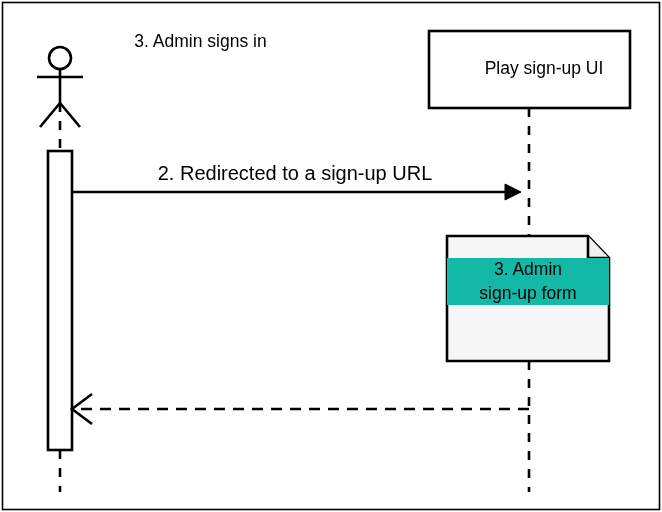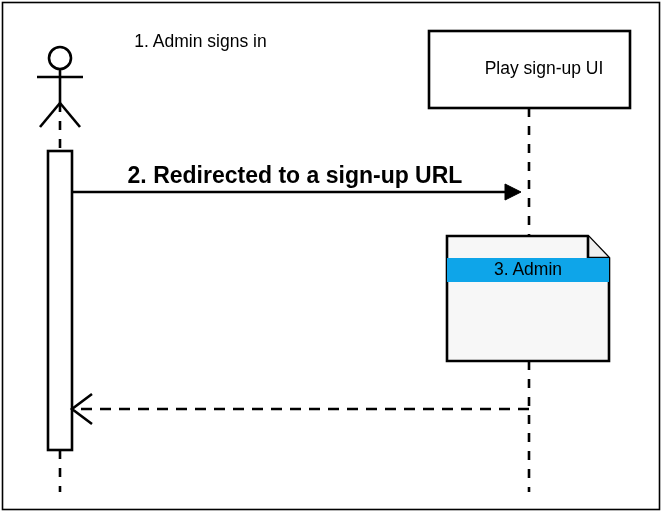--- a/index.html
+++ b/index.html
@@ -43,38 +43,37 @@
   #lifeline-box-label {
     left: 429px;
     top: 57px;
     width: 230px;
     font-size: 17.5px;
   }
   #message-1-label {
     left: 80px;
     top: 160px;
     width: 430px;
-    font-size: 23px;
-    font-weight: bold;
+    font-size: 20px;
   }
   #note-text {
     left: 447px;
     top: 258px;
     width: 162px;
     font-size: 17.5px;
   }
   #message-2-label {
     left: 84px;
     top: 385px;
     width: 420px;
     font-size: 17.5px;
   }
   .note-line {
     display: block;
-    background: #0ea5e9;
+    background: #14b8a6;
   }
 </style>
 </head>
 <body>
 
 <div id="canvas">
 
   <svg id="diagram-svg" viewBox="0 0 662 512">
 
     <rect x="2.5" y="2.5" width="657" height="507" fill="#ffffff" stroke="#000000" stroke-width="1.6"></rect>
@@ -107,22 +106,22 @@
       <path d="M 588 236 L 588 258 L 609 258" fill="#efefef" stroke="#000000" stroke-width="2.6" stroke-linejoin="miter"></path>
     </g>
 
     <g>
       <line x1="529" y1="409" x2="78" y2="409" stroke="#000000" stroke-width="2.6" stroke-dasharray="11 8"></line>
       <polyline points="92,394 72,409 92,424" fill="none" stroke="#000000" stroke-width="2.6"></polyline>
     </g>
 
   </svg>
 
-  <div class="dlabel" id="actor-caption"><span>1. Admin signs in</span><br></div>
+  <div class="dlabel" id="actor-caption"><span>3. Admin signs in</span><br></div>
 
   <div class="dlabel" id="lifeline-box-label">Play sign-up UI</div>
 
   <div class="dlabel" id="message-1-label">2. Redirected to a sign-up URL</div>
 
-  <div class="dlabel" id="note-text"><span class="note-line">3. Admin</span></div>
+  <div class="dlabel" id="note-text"><span class="note-line">3. Admin</span><span class="note-line">sign-up form</span></div>
 
 
 </div>
 
 </body></html>

